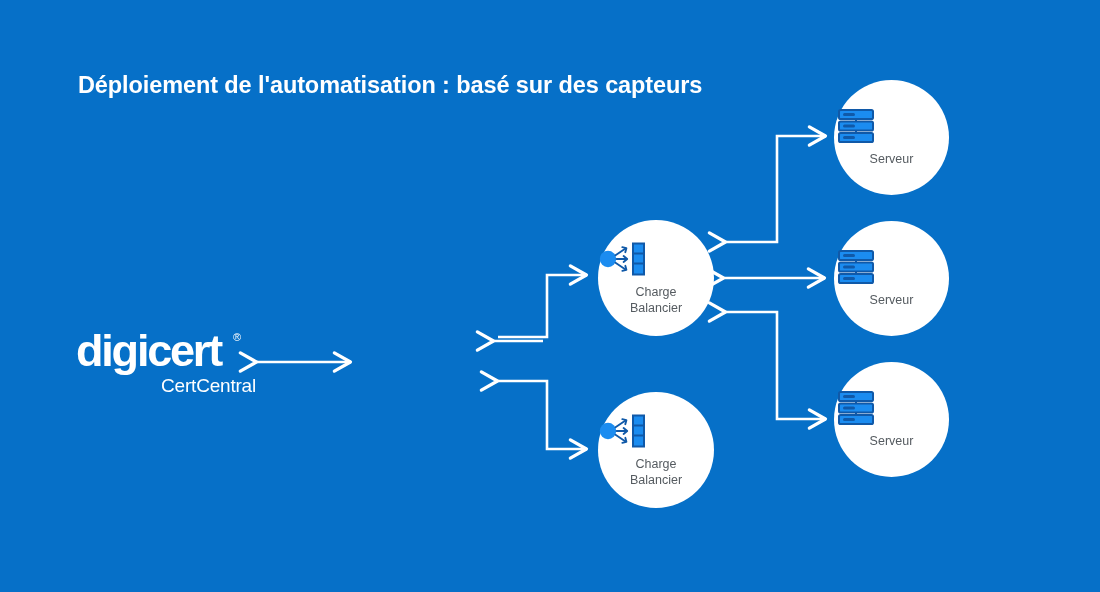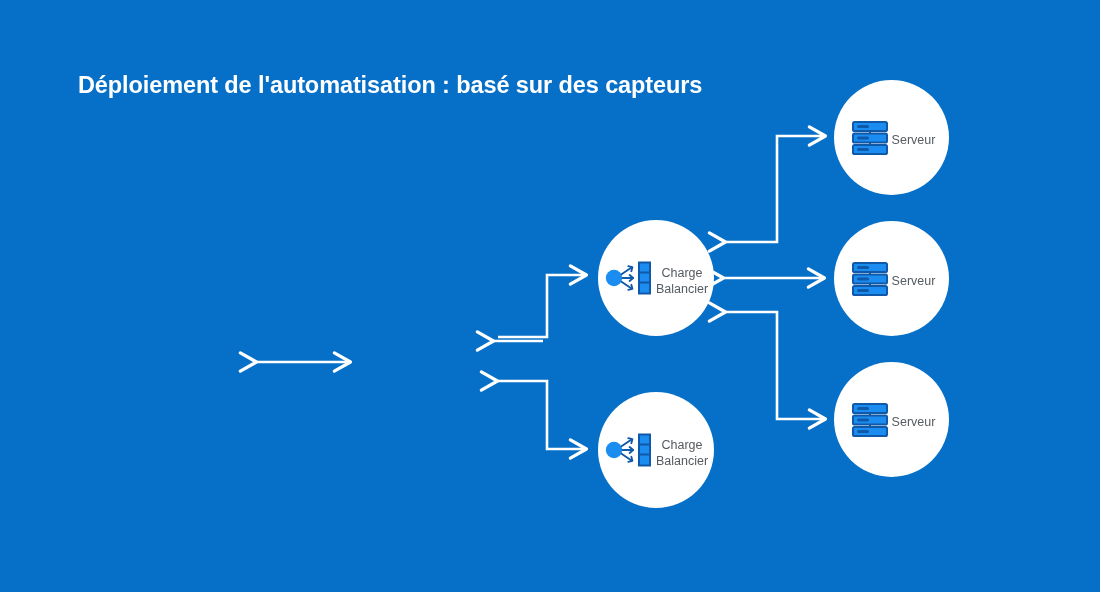--- a/index.html
+++ b/index.html
@@ -78,21 +78,21 @@
     width: 1100px;
     height: 592px;
   }
 
   
   .node {
     position: absolute;
     border-radius: 50%;
     background: #ffffff;
     display: flex;
-    align-items: center;
+    flex-direction: column;
     justify-content: center;
     box-sizing: border-box;
   }
   .node .node-icon {
     display: block;
     line-height: 0;
   }
   .node .node-label {
     margin-top: 7px;
     font-size: 12.5px;
@@ -108,20 +108,25 @@
   .node-srv2    { left: 814px; top: 221px; width: 115px; height: 115px; }
   .node-srv3    { left: 814px; top: 362px; width: 115px; height: 115px; }
 </style>
 </head>
 <body>
 
 <div id="canvas">
 
   <div id="title">Déploiement de l'automatisation : basé sur des capteurs</div>
 
+  <div id="logo">
+    <span id="logo-word">digicert</span>
+    <span id="logo-reg">®</span>
+    <span id="logo-sub">CertCentral</span>
+  </div>
 
   <svg id="links" viewBox="0 0 1100 592">
     <defs>
       <marker id="ah-r" markerWidth="9" markerHeight="9" refX="7.6" refY="4.5" orient="auto" markerUnits="strokeWidth">
         <path d="M1.2,1 L7.4,4.5 L1.2,8" fill="none" stroke="#ffffff" stroke-width="1.25" stroke-linecap="round" stroke-linejoin="round"></path>
       </marker>
       <marker id="ah-l" markerWidth="9" markerHeight="9" refX="7.6" refY="4.5" orient="auto" markerUnits="strokeWidth">
         <path d="M1.2,1 L7.4,4.5 L1.2,8" fill="none" stroke="#ffffff" stroke-width="1.25" stroke-linecap="round" stroke-linejoin="round"></path>
       </marker>
     </defs>

